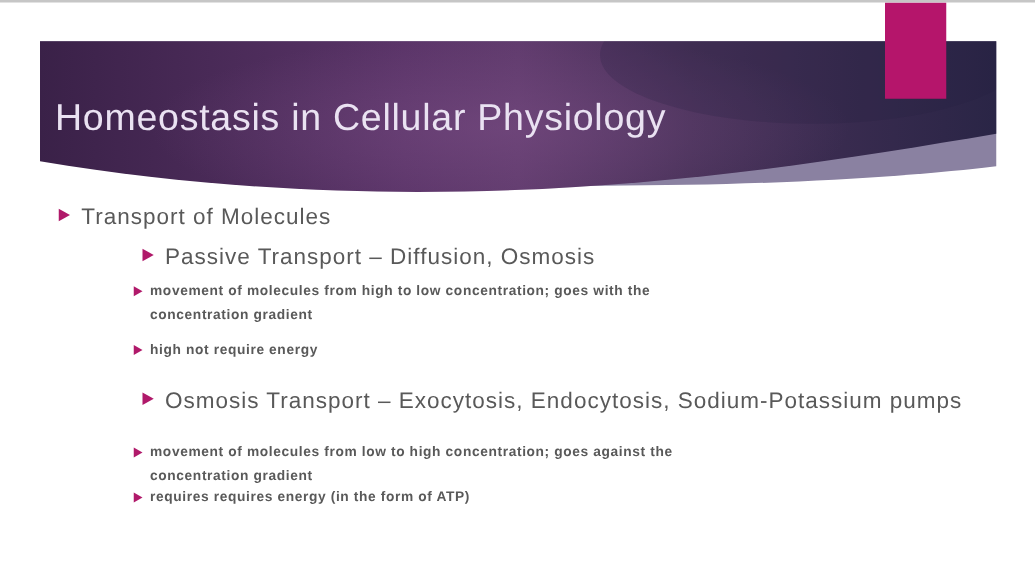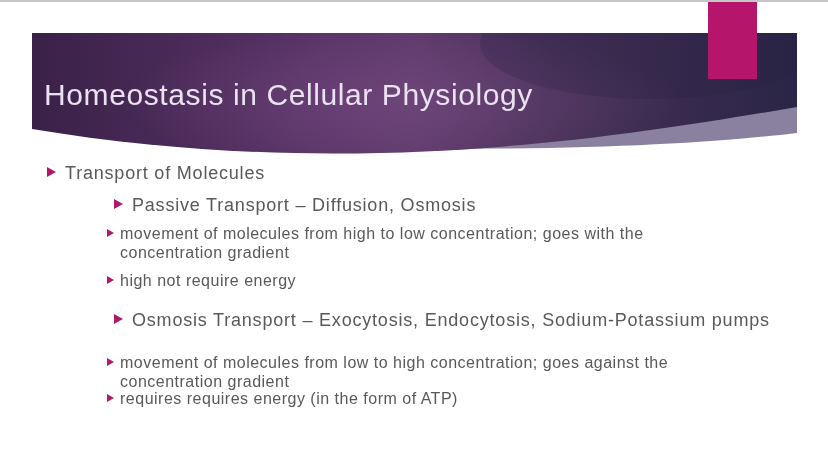--- a/index.html
+++ b/index.html
@@ -34,21 +34,21 @@
 
   .row {
     position: absolute;
     display: flex;
     align-items: flex-start;
     color: #595959;
     z-index: 2;
   }
   .lvl1 { left: 47px;  font-size: 18px; line-height: 22px; letter-spacing: 0.8px; }
   .lvl2 { left: 80px;  font-size: 18px; line-height: 22px; letter-spacing: 0.8px; margin-left: 34px; }
-  .lvl3 { left: 107px; font-size: 16px; line-height: 19px; letter-spacing: 0.5px; }
+  .lvl3 { left: 107px; font-size: 11px; line-height: 19px; letter-spacing: 0.5px; font-weight: bold; }
 
   .txt { white-space: pre-line; }
 
   .tri {
     width: 0; height: 0;
     border-style: solid;
     border-color: transparent;
     border-left-color: #b0196a;
     flex: 0 0 auto;
   }

